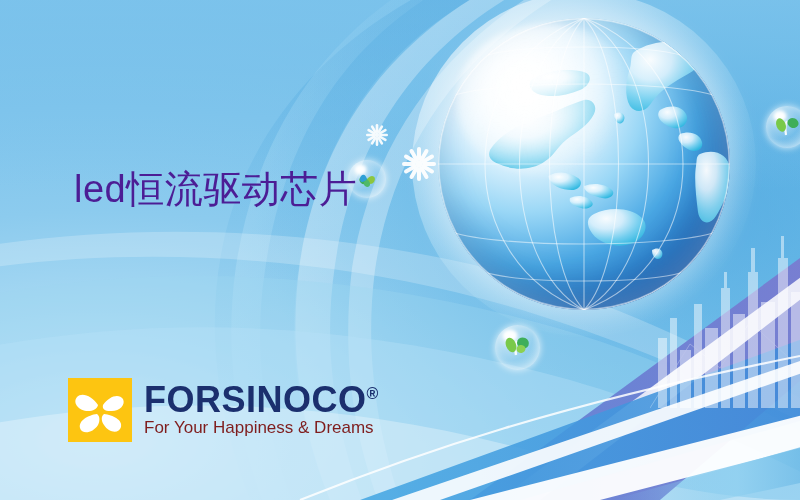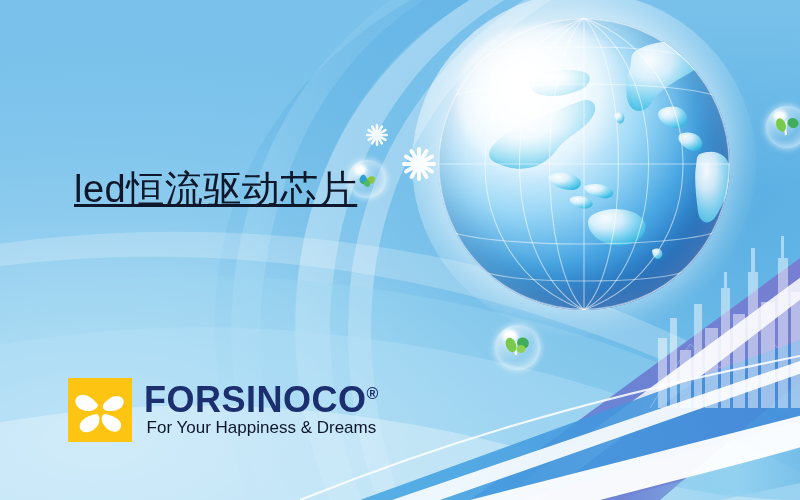--- a/index.html
+++ b/index.html
@@ -74,47 +74,46 @@
     border-radius:50%;background:rgba(255,255,255,.95);filter:blur(1.6px);
   }
 
   
   .city{position:absolute;right:0;bottom:92px;width:150px;height:190px;opacity:.55;}
 
   
   .headline{
     position:absolute;
     left:74px;top:158px;
-    color:#0f172a;
+    color:#4c1d95;
     font-size:38px;
     line-height:62px;
     letter-spacing:.5px;
     white-space:nowrap;
     font-family:"Liberation Serif","DejaVu Serif",serif;
-    text-decoration:underline;
   }
   .headline .l1{display:block;font-family:"Liberation Sans",sans-serif;}
   .headline .l2{display:block;padding-left:18px;}
 
   
   .logo{
     position:absolute;left:68px;top:378px;
-    display:flex;align-items:center;gap:12px;text-align:center;
+    display:flex;align-items:center;gap:12px;
   }
   .logo-mark{
     width:64px;height:64px;background:#fdc511;position:relative;flex:0 0 auto;
   }
   .logo-text{display:flex;flex-direction:column;justify-content:center;}
   .logo-name{
     font-size:36px;font-weight:bold;color:#1b2f6e;
     letter-spacing:.5px;line-height:1;position:relative;white-space:nowrap;
   }
   .logo-name .reg{font-size:16px;vertical-align:super;font-weight:bold;}
   .logo-tag{
-    font-size:17px;color:#0f172a;line-height:1.1;margin-top:1px;white-space:nowrap;
+    font-size:17px;color:#7f1d1d;line-height:1.1;margin-top:1px;white-space:nowrap;
   }
 </style>
 </head>
 <body>
 
 <div id="stage">
 
   <div class="bg-base"></div>
   <div class="bg-right-wash"></div>
   <div class="bg-top-wash"></div>

